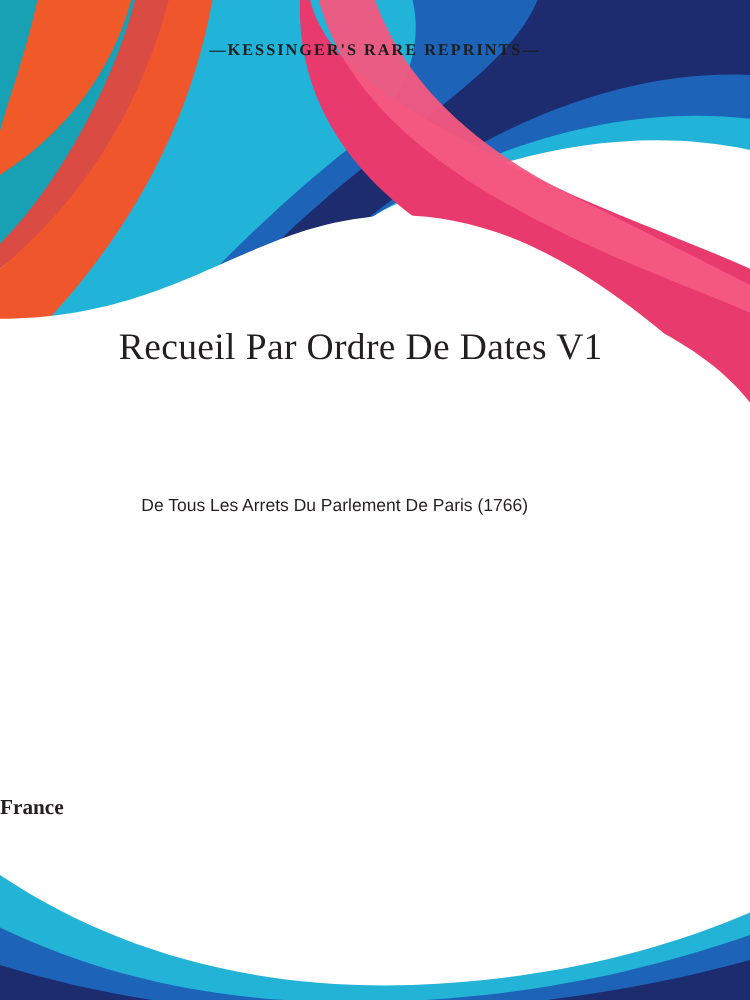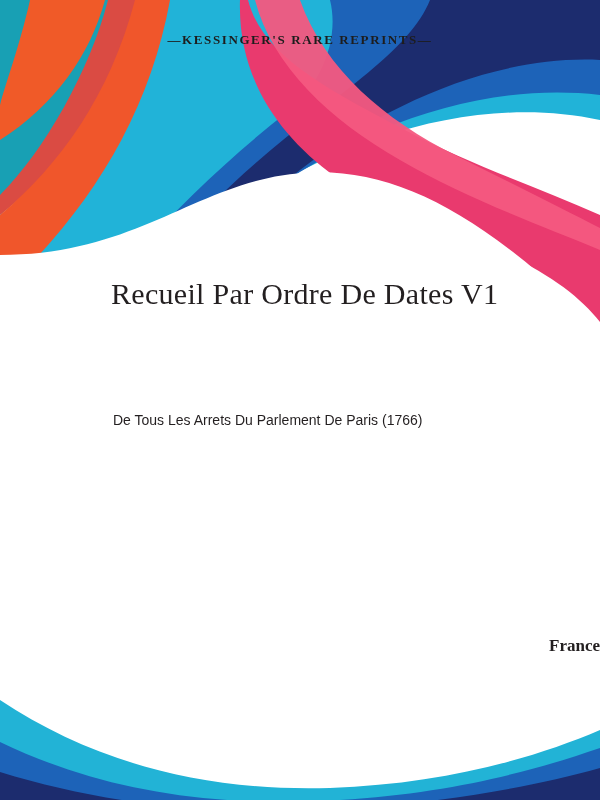--- a/index.html
+++ b/index.html
@@ -42,38 +42,38 @@
     left: 95px;
     top: 258px;
     width: 420px;
     z-index: 5;
   }
   .title {
     font-family: "Liberation Serif", serif;
     font-size: 30px;
     line-height: 1.36;
     color: #231f20;
-    margin: 16px;
+    margin: 0;
     font-weight: 400;
     letter-spacing: 0.3px;
   }
   .subtitle {
     font-family: "Liberation Sans", sans-serif;
     font-size: 14px;
     line-height: 1.5;
     color: #231f20;
     margin: 95px 0 0 18px;
     font-weight: 400;
   }
   .author {
     position: absolute;
     left: 0;
     top: 636px;
     width: 600px;
-    text-align: right;
+    text-align: left;
     font-family: "Liberation Serif", serif;
     font-size: 17px;
     font-weight: 700;
     color: #231f20;
     z-index: 5;
   }
 </style>
 </head>
 <body>
 

